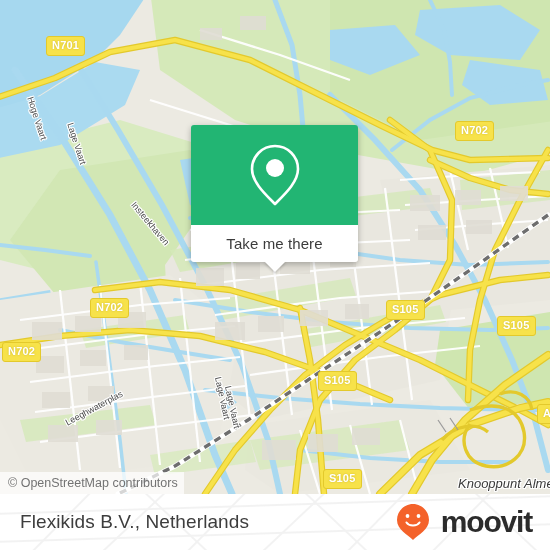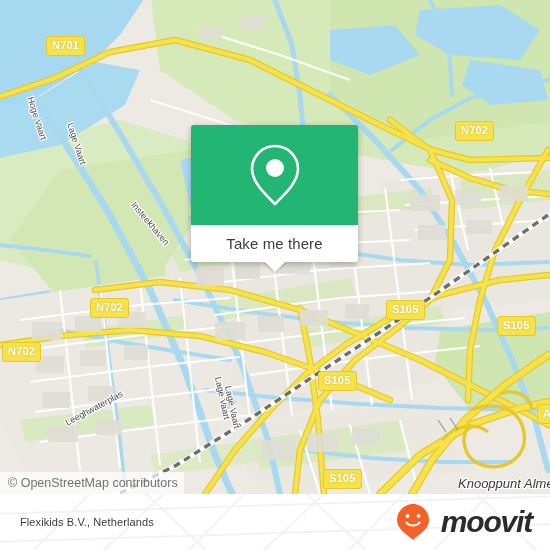--- a/index.html
+++ b/index.html
@@ -136,32 +136,31 @@
     overflow: hidden;
   }
   #bottombar-bg {
     position: absolute;
     left: 0; top: 0; width: 550px; height: 56px;
     opacity: .32;
     pointer-events: none;
   }
   #place-name {
     position: relative;
-    font-size: 11px;
+    font-size: 19px;
     color: #3d3d3d;
     letter-spacing: .1px;
     z-index: 2;
   }
   #moovit-logo {
     position: relative;
     display: flex;
     align-items: center;
     gap: 10px;
     z-index: 2;
-    font-style: italic;
   }
   #moovit-wordmark {
     font-size: 30px;
     font-weight: bold;
     color: #2b2b2b;
     letter-spacing: -1.2px;
     line-height: 1;
     margin-left: 1px;
   }
 </style>

